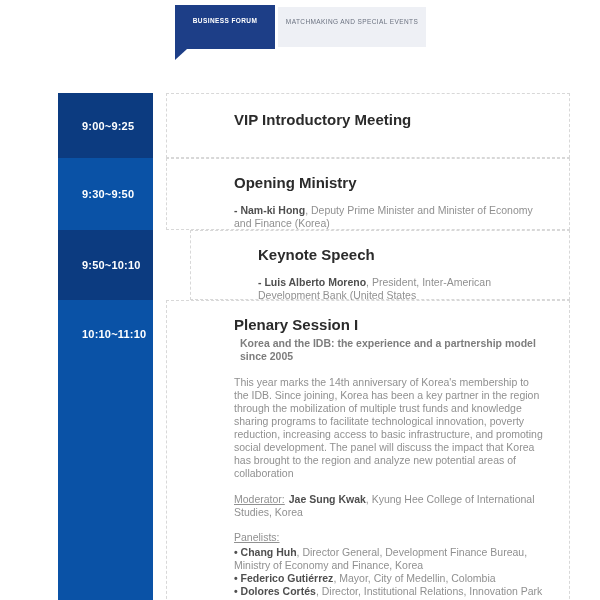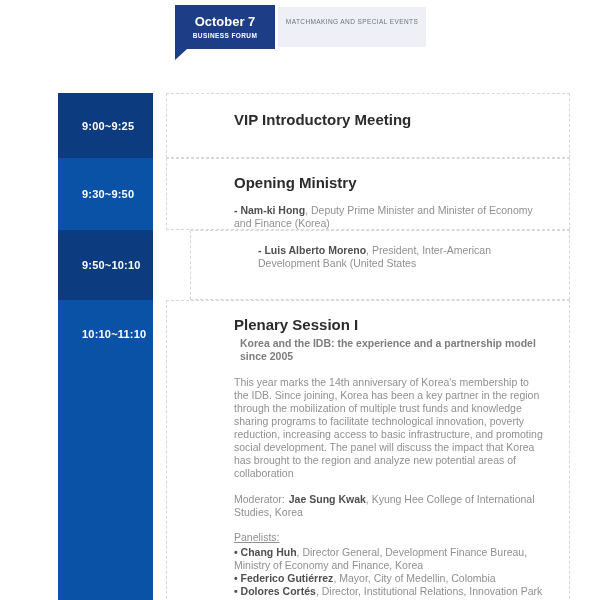--- a/index.html
+++ b/index.html
@@ -108,40 +108,39 @@
   .para{
     margin-top:13px;
     font-size:10.5px;color:var(--body-text);
     line-height:13px;
   }
   .mod-line{
     margin-top:13px;
     font-size:10.5px;color:var(--body-text);
     line-height:13px;
   }
-  .u-label{margin-right:4px;}
+  .u-label{text-decoration:underline;margin-right:4px;}
   .panelists-label{
     margin-top:12px;
     font-size:10.5px;color:var(--body-text);
     text-decoration:underline;
     line-height:13px;
   }
   .panelist-list{margin-top:2px;}
   .panelist{
     font-size:10.5px;color:var(--body-text);
     line-height:13px;
   }
   .panelist b{color:var(--name-text);}
 </style>
 </head>
 <body>
 
 <div class="tabs">
   <div class="tab tab-active">
-    <div class="tab-title">October 7</div>
     <div class="tab-sub">BUSINESS FORUM</div>
   </div>
   <div class="tab tab-inactive">
     <div class="tab-sub">MATCHMAKING AND SPECIAL EVENTS</div>
   </div>
 </div>
 
 <div class="schedule">
 
   <div class="row row-1">
@@ -155,20 +154,21 @@
     <div class="time light">9:30~9:50</div>
     <div class="content">
       <div class="session-title">Opening Ministry</div>
       <div class="speaker"><b>- Nam-ki Hong</b><span>, Deputy Prime Minister and Minister of Economy and Finance (Korea)</span></div>
     </div>
   </div>
 
   <div class="row row-3">
     <div class="time dark">9:50~10:10</div>
     <div class="content">
+      <div class="session-title">Keynote Speech</div>
       <div class="speaker"><b>- Luis Alberto Moreno</b><span>, President, Inter-American Development Bank (United States</span></div>
     </div>
   </div>
 
   <div class="row row-plenary">
     <div class="time light">10:10~11:10</div>
     <div class="content">
       <div class="session-title">Plenary Session I</div>
       <div class="session-sub">Korea and the IDB: the experience and a partnership model since 2005</div>
       <div class="para">This year marks the 14th anniversary of Korea's membership to the IDB. Since joining, Korea has been a key partner in the region through the mobilization of multiple trust funds and knowledge sharing programs to facilitate technological innovation, poverty reduction, increasing access to basic infrastructure, and promoting social development. The panel will discuss the impact that Korea has brought to the region and analyze new potential areas of collaboration</div>

